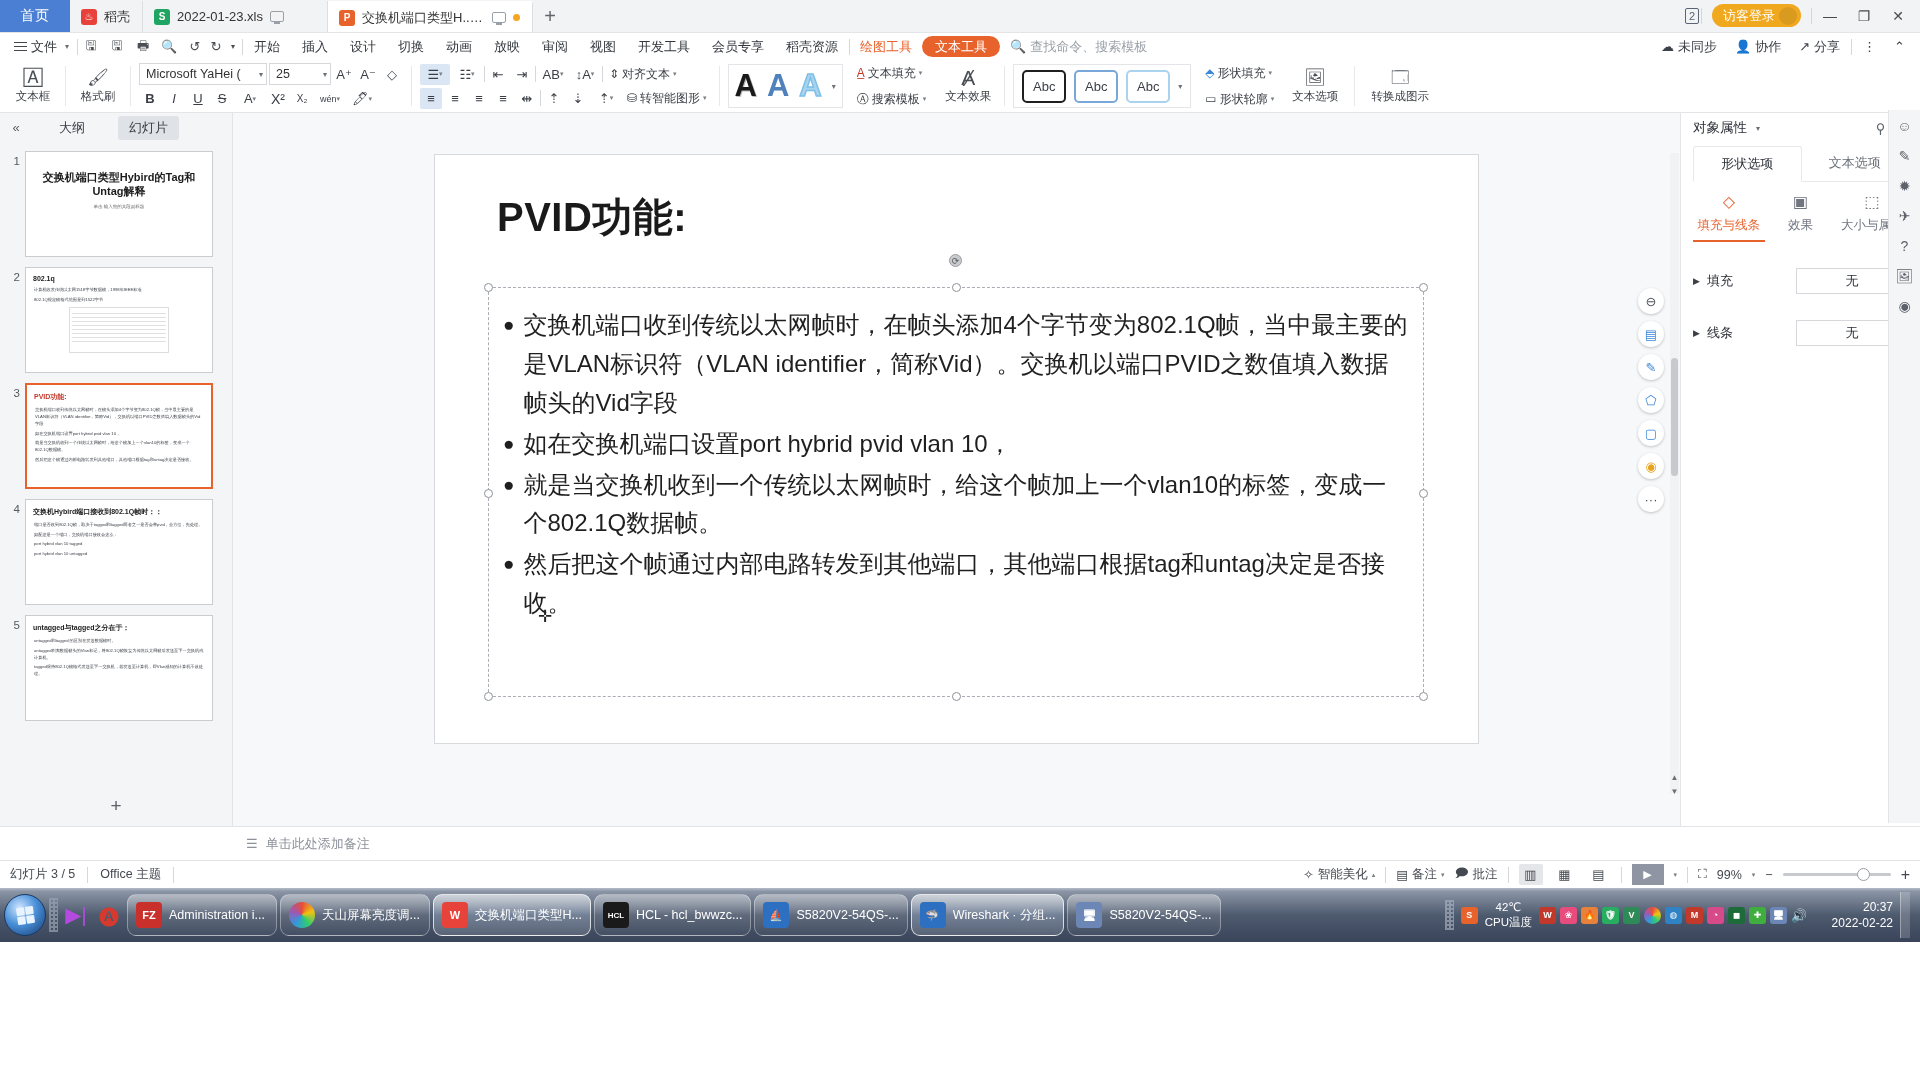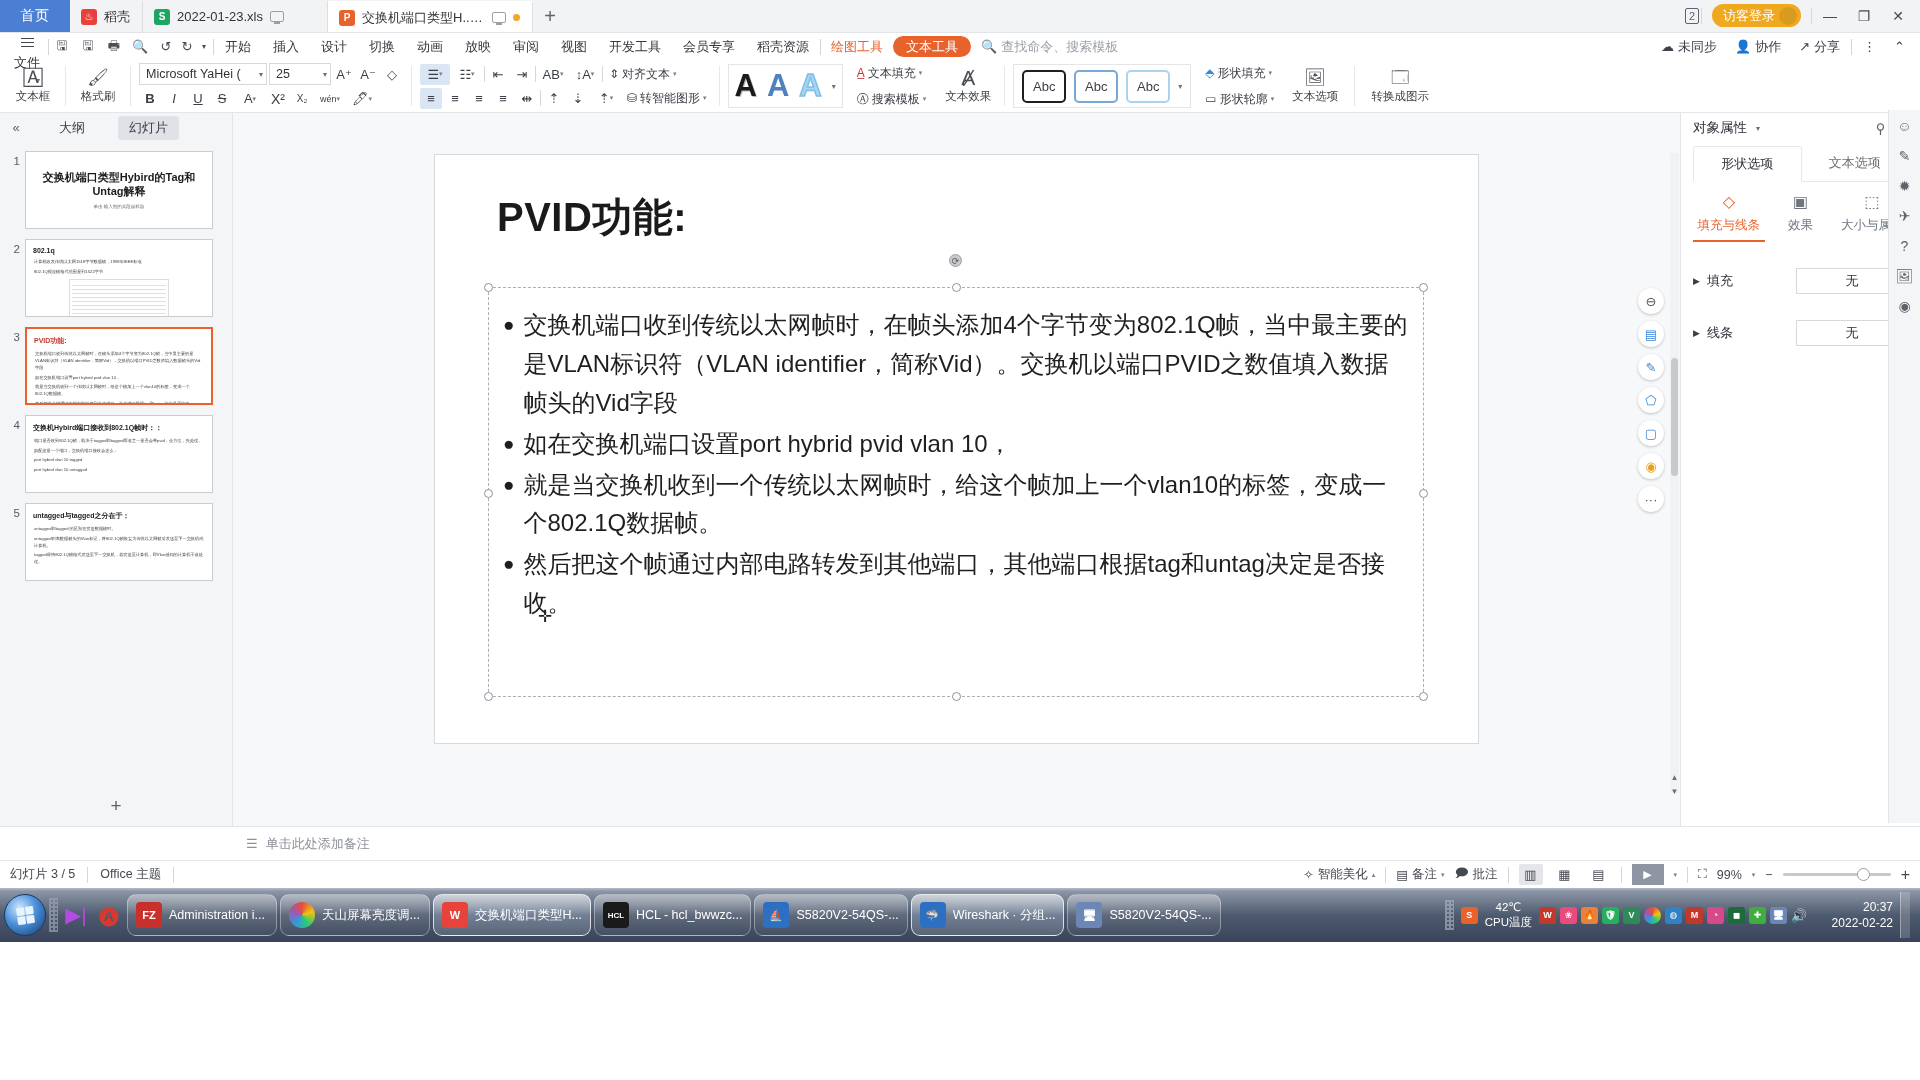--- a/index.html
+++ b/index.html
@@ -50,21 +50,21 @@
     height: 23px; display: flex; align-items: center; gap: 4px;
     padding: 0 4px 0 11px; font-size: 13px; margin: 0 8px; }
   .guest-av { width: 18px; height: 18px; border-radius: 50%; background: #d99a20; }
   .wbtn { width: 32px; height: 33px; display: flex; align-items: center;
     justify-content: center; color: #4a4a4a; font-size: 14px; }
   .vsep { width: 1px; height: 16px; background: #d5d7db; }
 
   
   .menubar { height: 27px; background: #fff; display: flex; align-items: center;
     font-size: 13px; color: #33373d; padding-left: 6px; }
-  .file-btn { display: flex; align-items: center; gap: 4px; padding: 0 8px; height: 23px; flex-direction: column; }
+  .file-btn { display: flex; align-items: center; gap: 4px; padding: 0 8px; height: 23px; }
   .hamb { display: inline-block; width: 13px; }
   .hamb i { display: block; height: 1.5px; background: #42464d; margin: 2.5px 0; }
   .qicon { width: 26px; height: 23px; display: flex; align-items: center; justify-content: center; color: #4a4e55; }
   .menu-item { padding: 0 11px; height: 27px; line-height: 27px; }
   .menu-tool { color: #e8622c; padding: 0 10px; }
   .menu-tool.sel { background: #e8622c; color: #fff; border-radius: 11px;
     height: 21px; line-height: 21px; padding: 0 13px; }
   .search-wrap { display: flex; align-items: center; gap: 4px; color: #9aa0a8; margin-left: 10px; font-size: 13px; }
   .menubar-right { margin-left: auto; display: flex; align-items: center;
     gap: 4px; padding-right: 8px; color: #3d4149; font-size: 13px; }
@@ -111,21 +111,21 @@
   
   .slidepanel { width: 233px; background: #f4f5f7; border-right: 1px solid #e2e4e8;
     display: flex; flex-direction: column; }
   .sp-head { height: 29px; display: flex; align-items: center; gap: 22px; padding-left: 6px; font-size: 13px; color: #3a3e45; }
   .collapse { width: 20px; text-align: center; color: #5c616a; font-size: 13px; }
   .sp-tab { padding: 3px 11px; border-radius: 3px; }
   .sp-tab.active { background: #dfe2e7; }
   .sp-list { flex: 1; overflow: hidden; padding-top: 4px; position: relative; }
   .thumb-row { display: flex; gap: 5px; padding: 5px 6px 5px 4px; }
   .thumb-num { width: 16px; text-align: right; font-size: 11.5px; color: #55595f; padding-top: 4px; }
-  .thumb { width: 188px; height: 78px; background: #fff; border: 1px solid #c9ccd1;
+  .thumb { width: 188px; height: 106px; background: #fff; border: 1px solid #c9ccd1;
     position: relative; overflow: hidden; }
   .thumb.active { border: 2px solid #e8622c; }
   .th-title-c { text-align: center; font-weight: bold; font-size: 11px; color: #1b1b1b;
     padding: 18px 12px 0; line-height: 14px; }
   .th-sub-c { text-align: center; font-size: 4.5px; color: #666; padding-top: 6px; }
   .th-h { font-weight: bold; font-size: 7px; color: #1b1b1b; padding: 7px 0 0 7px; }
   .th-h.red { color: #c0392b; }
   .th-b { font-size: 4.2px; color: #3a3e45; padding: 4px 8px 0 8px; line-height: 7px; }
   .th-b div { margin-bottom: 2.5px; }
   .th-img { margin: 4px auto 0; width: 100px; height: 46px; background: #fff;

